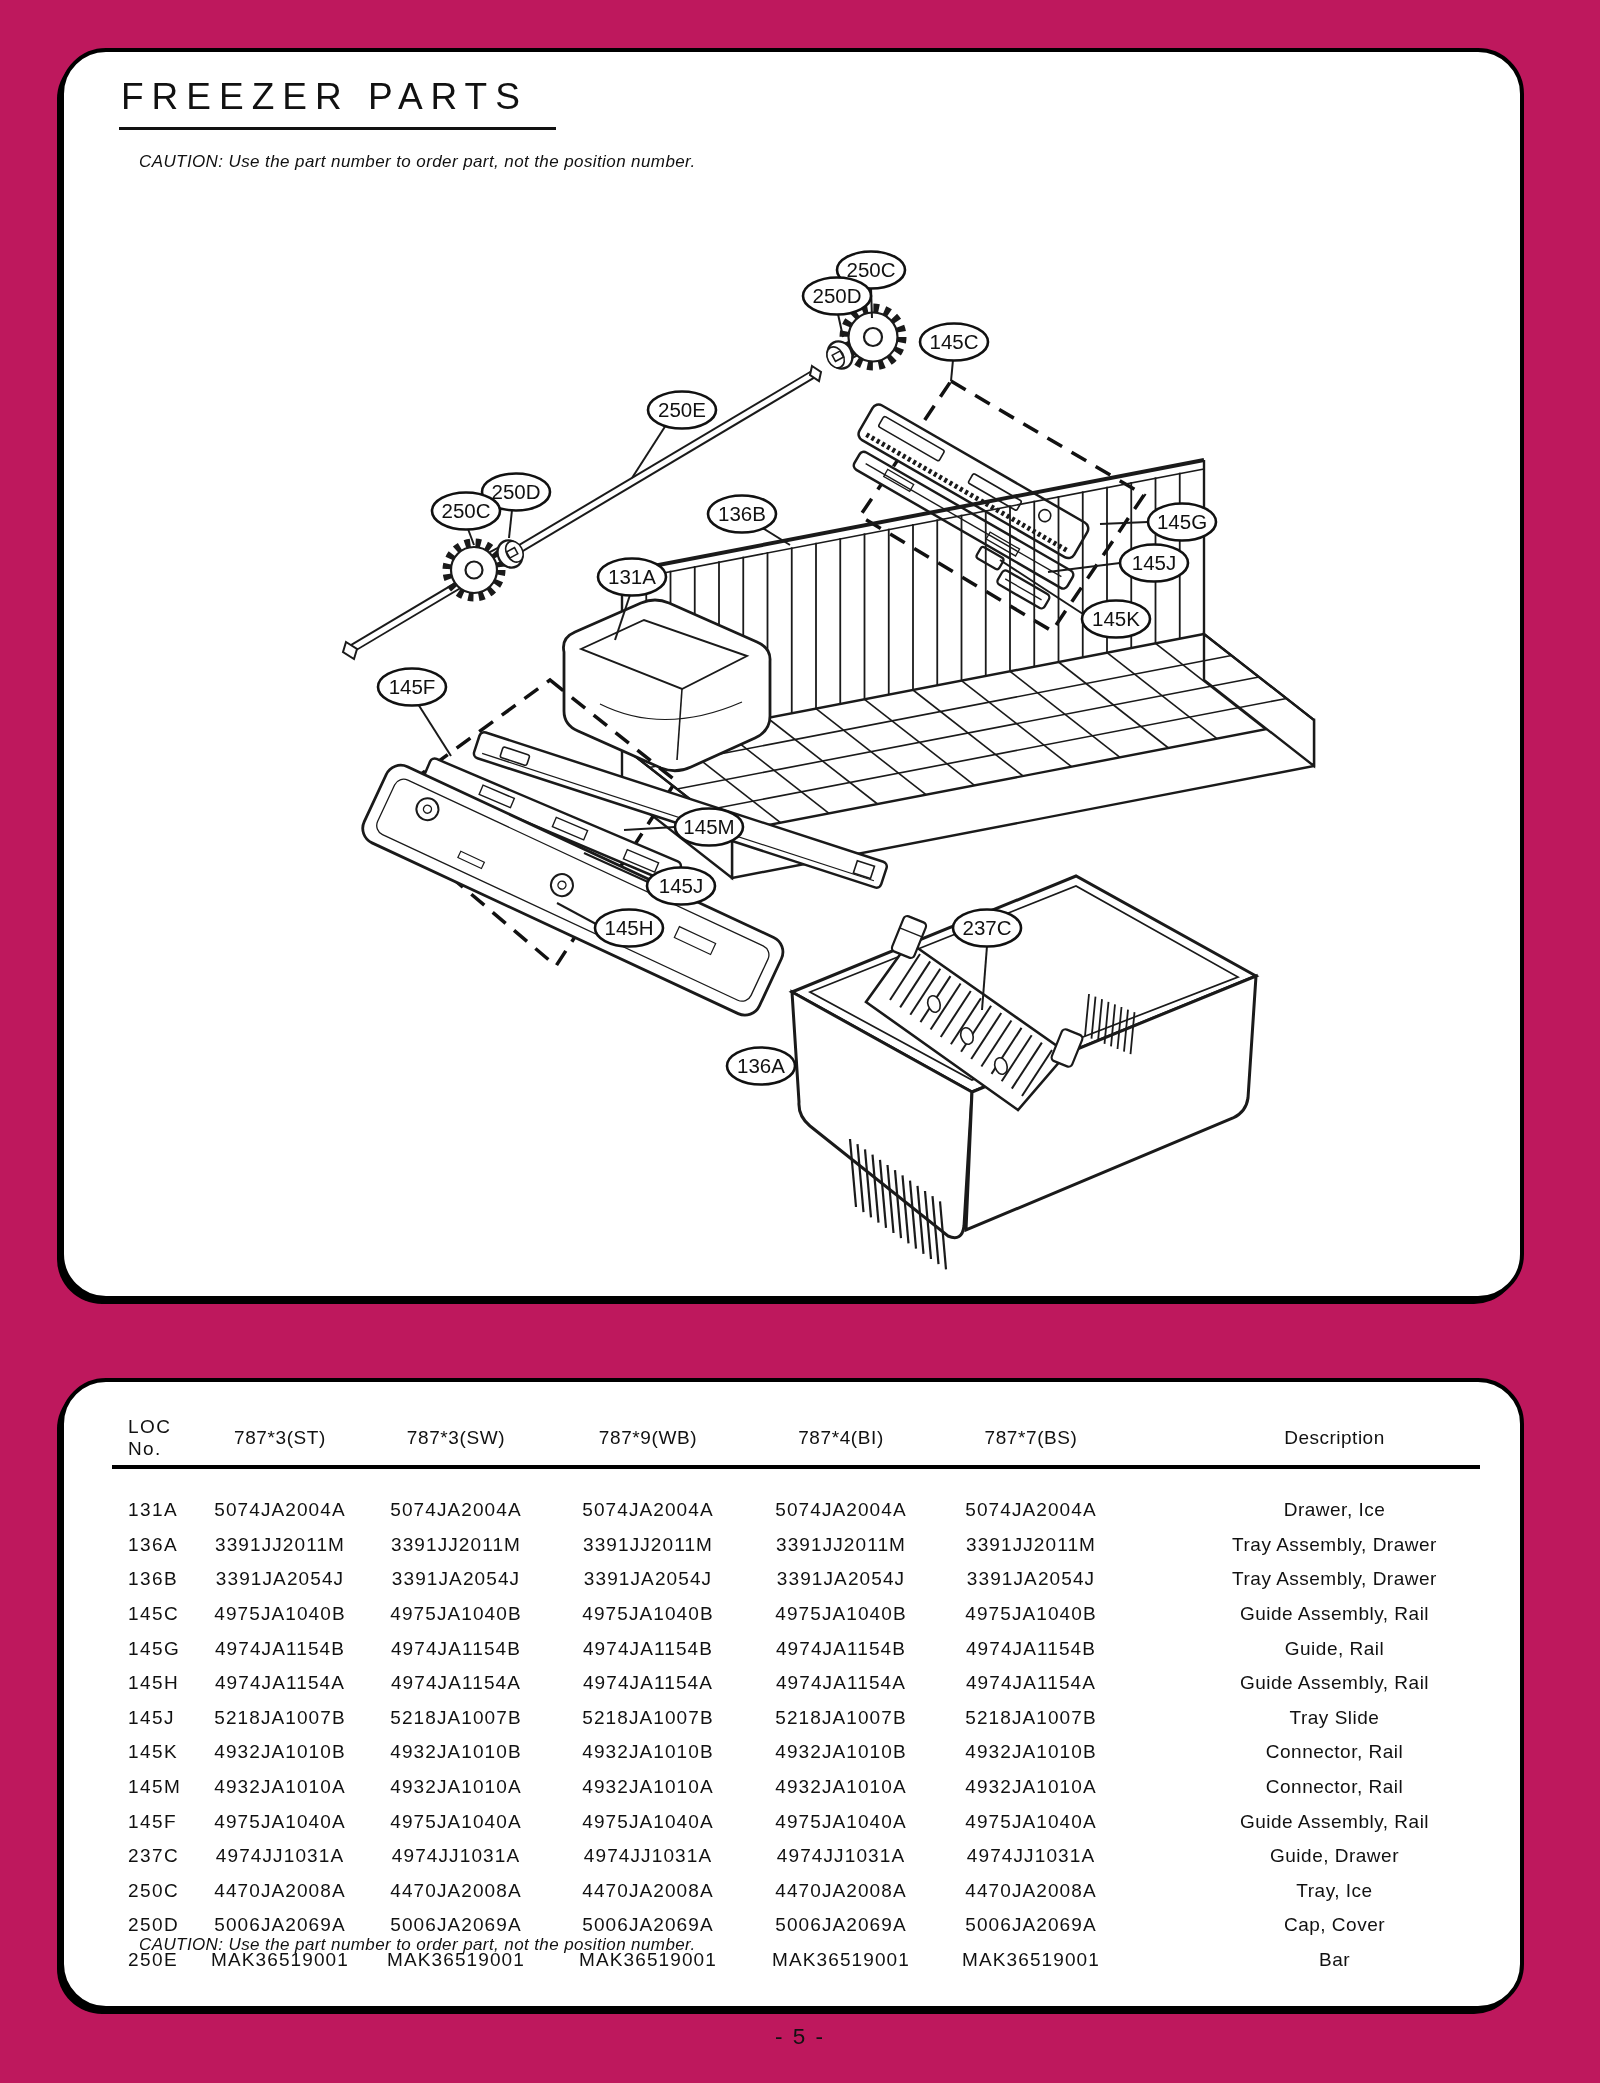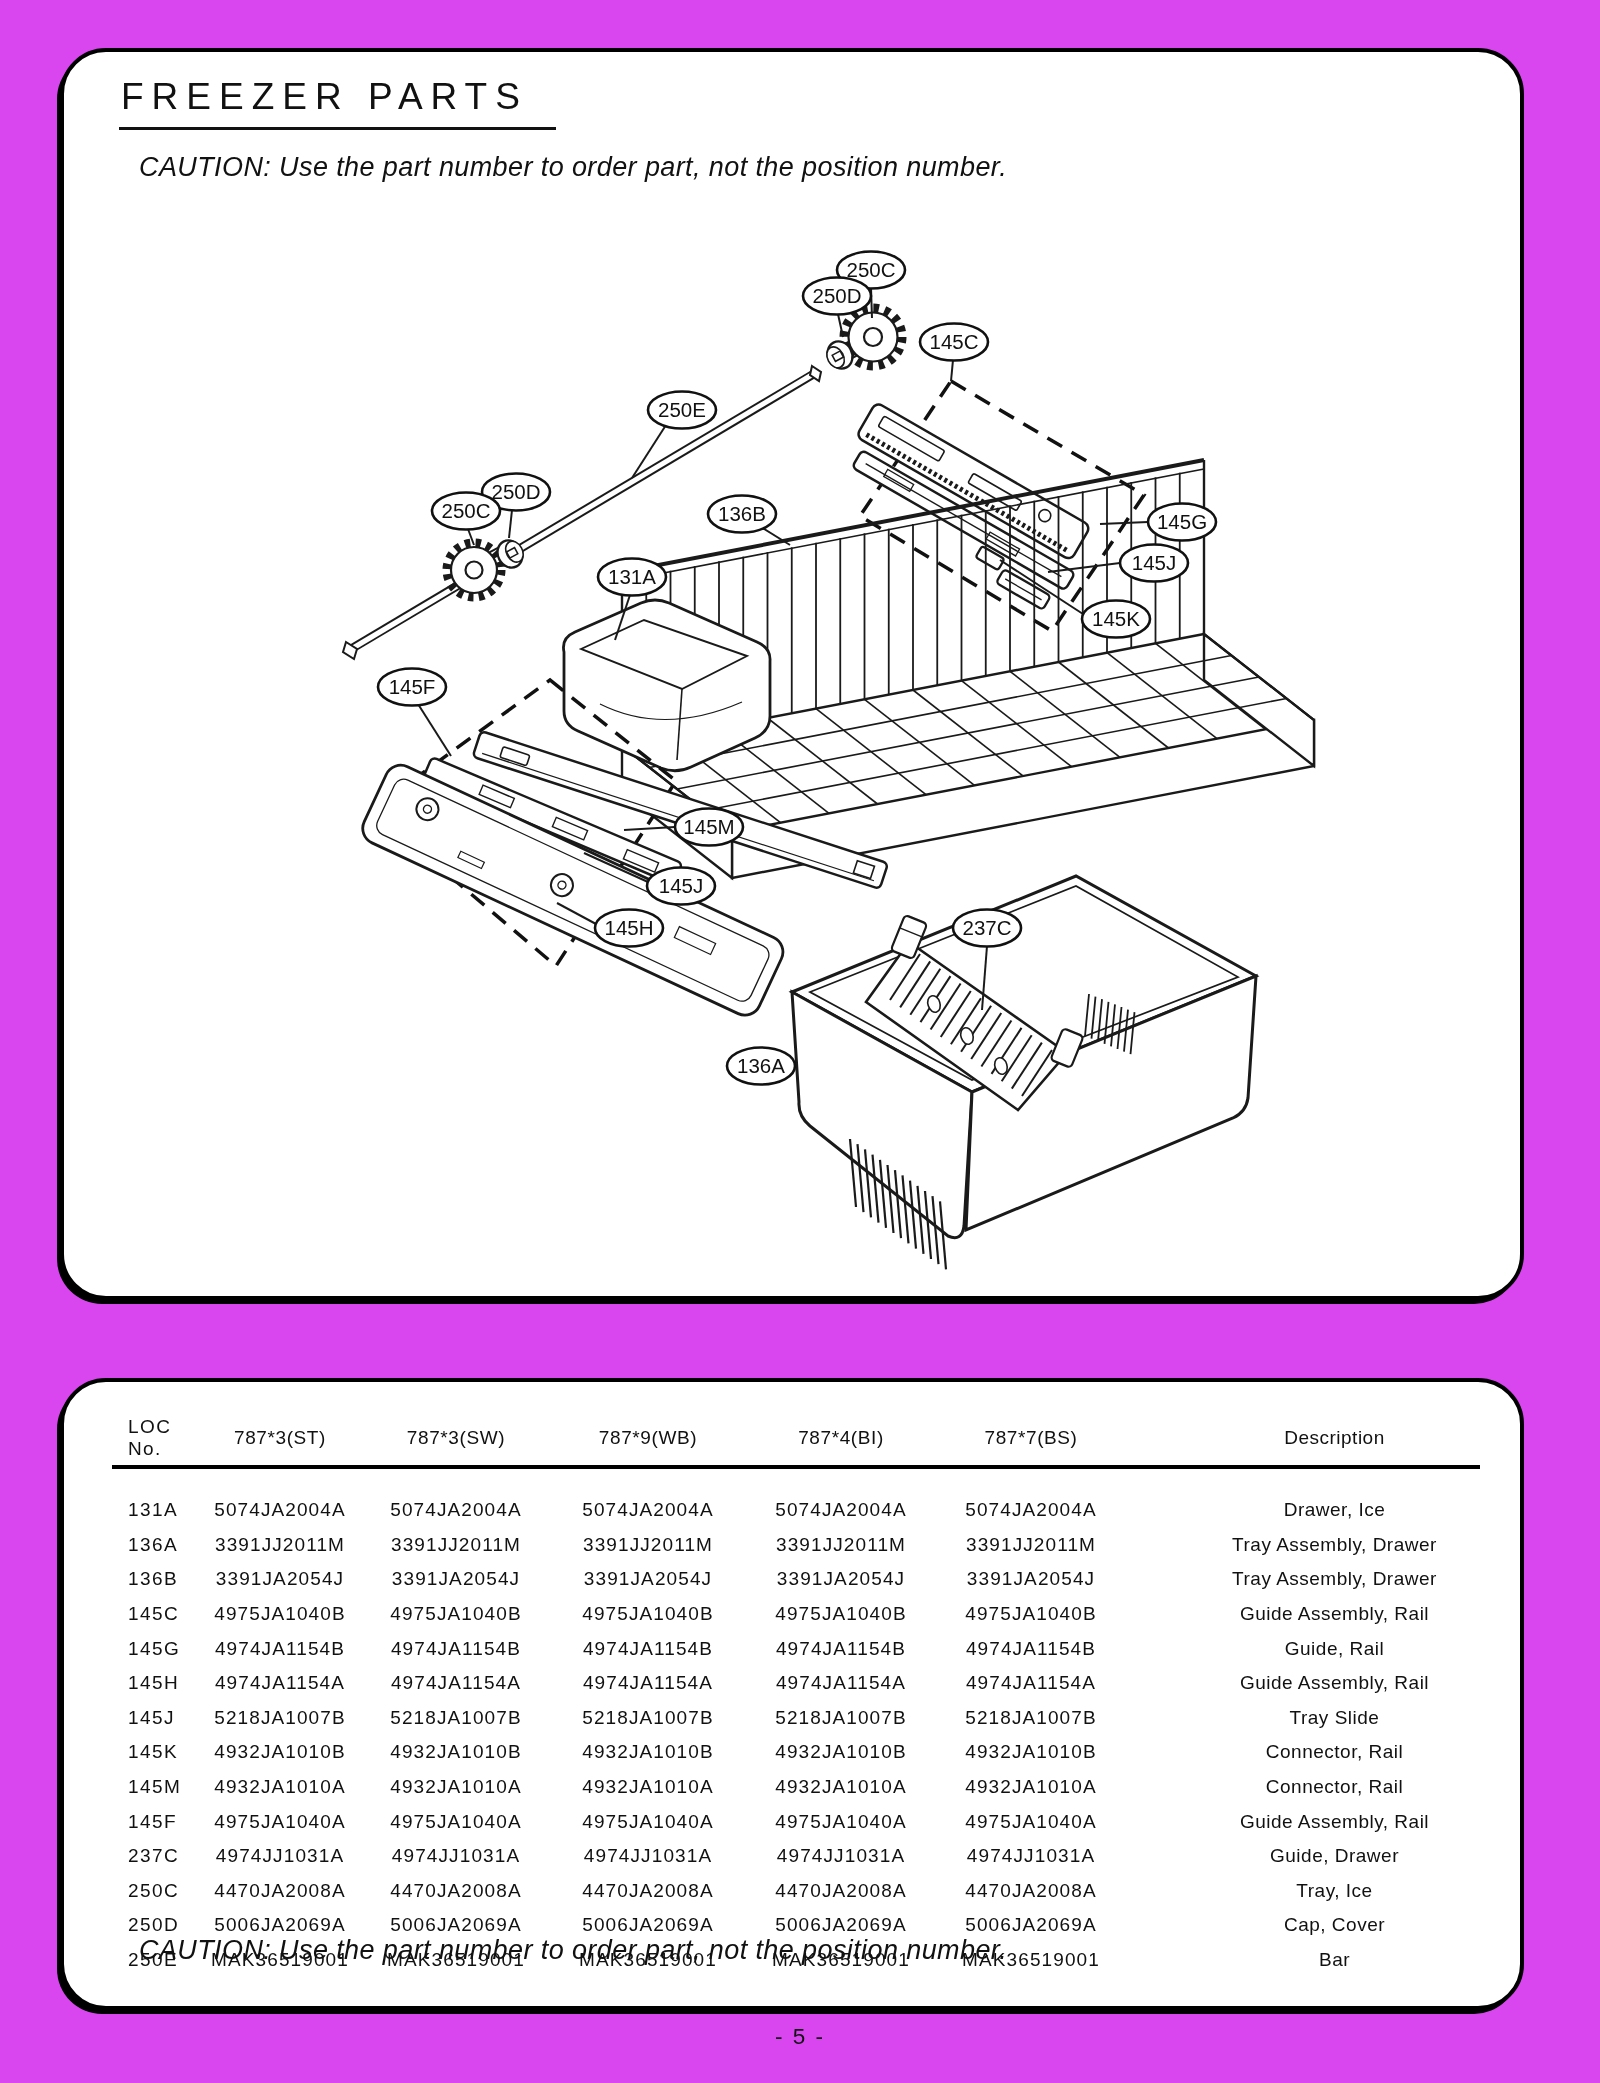--- a/index.html
+++ b/index.html
@@ -1,23 +1,23 @@
 <!DOCTYPE html>
 <html><head>
 <meta charset="utf-8">
 <style>
   html,body{margin:0;padding:0;background:#fff;}
   body{width:1600px;height:2083px;position:relative;font-family:"Liberation Sans",sans-serif;color:#111;}
-  #page{position:absolute;inset:0;background:#d946ef;}
+  #page{position:absolute;inset:0;background:#be185d;}
   .panel{position:absolute;background:#fff;border:4px solid #000;border-radius:46px;box-shadow:-4px 5px 0 -1px #000;}
   #top-panel{left:60px;top:48px;width:1456px;height:1244px;}
   #bottom-panel{left:60px;top:1378px;width:1456px;height:624px;}
   #page-title{position:absolute;left:55px;top:24px;font-size:37px;letter-spacing:8px;font-weight:400;
     border-bottom:3px solid #111;padding:0 28px 9px 2px;white-space:nowrap;}
-  .caution{position:absolute;font-style:italic;font-size:27px;letter-spacing:.4px;white-space:nowrap;font-family:"Liberation Sans",sans-serif;}
+  .caution{position:absolute;font-style:italic;font-size:17px;letter-spacing:.4px;white-space:nowrap;font-family:"Liberation Sans",sans-serif;}
   #caution-top{left:75px;top:100px;}
   #caution-bottom{left:75px;top:553px;}
   #diagram-svg{position:absolute;left:0;top:0;width:1456px;height:1244px;}
   svg text{font-family:"Liberation Sans",sans-serif;}
   .callout-text{font-size:20.5px;fill:#111;}
   
   #parts-table{position:absolute;left:48px;top:29px;border-collapse:collapse;table-layout:fixed;width:1368px;}
   #parts-table th{font-weight:400;font-size:19px;letter-spacing:.6px;height:52px;vertical-align:middle;
     border-bottom:4px solid #000;}
   #parts-table td{font-size:19px;letter-spacing:1.1px;height:32.6px;vertical-align:middle;white-space:nowrap;}

